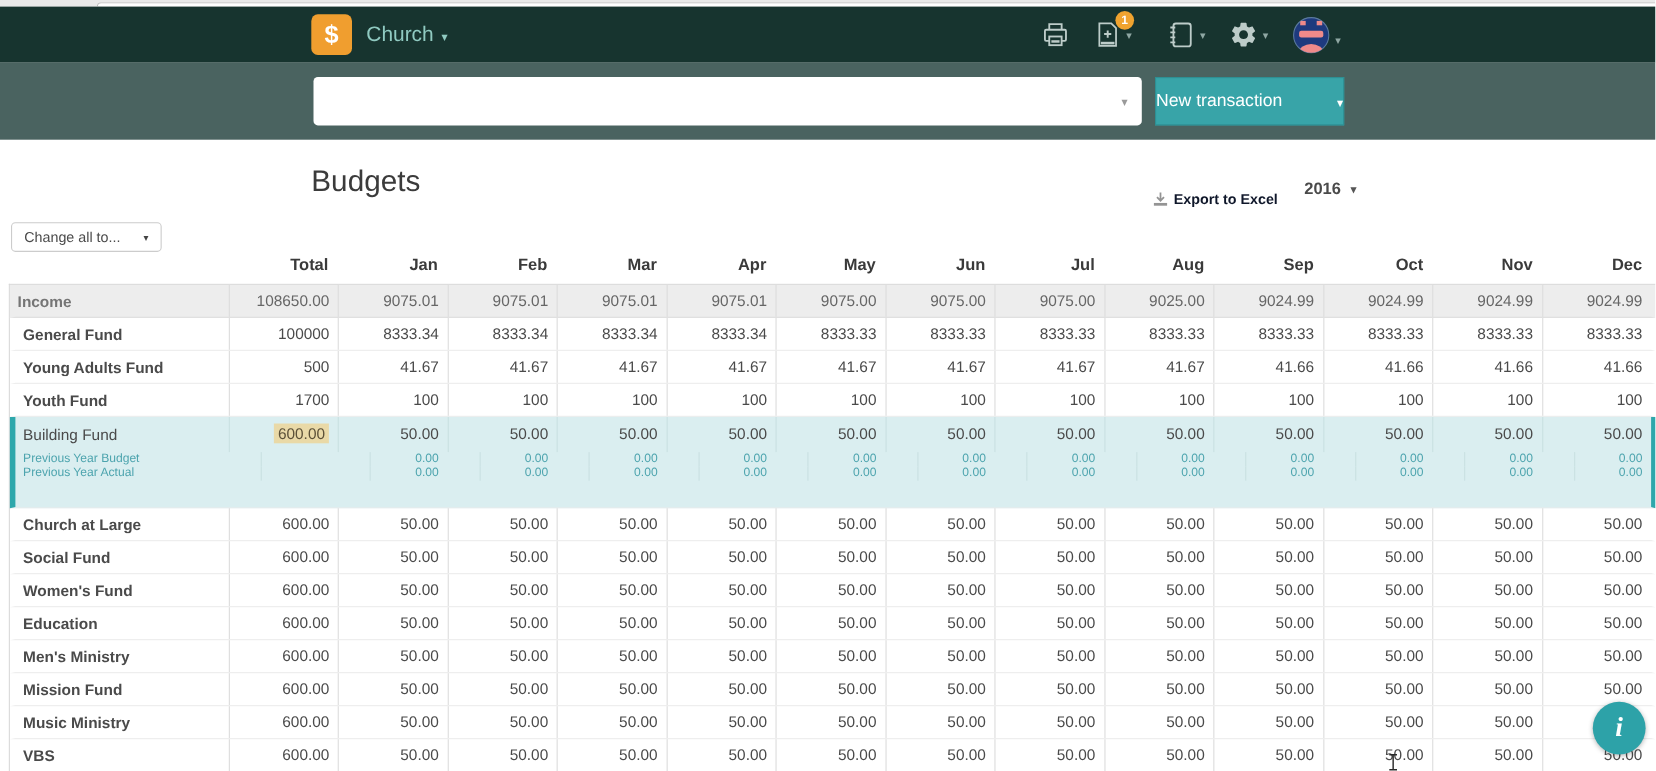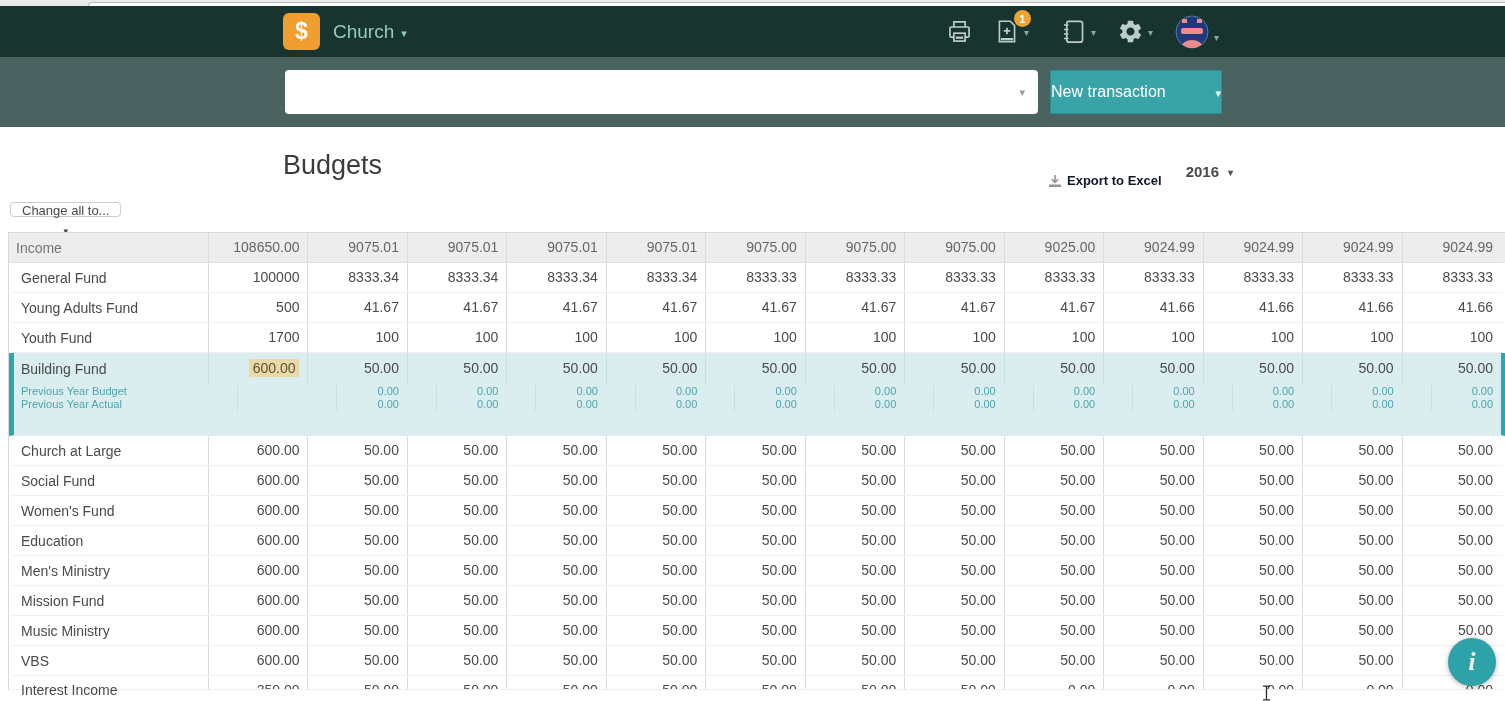--- a/index.html
+++ b/index.html
@@ -41,36 +41,36 @@
 
   
   .page-title { position:absolute; left:283px; top:150px; font-size:27px; font-weight:500; color:#3b3b3b; }
   .export-group { position:absolute; top:154px; left:1048px; display:flex; align-items:center; }
   .export-link { display:flex; align-items:center; gap:5px; color:#0f172a; font-size:13px;
     font-weight:bold; cursor:pointer;margin-top:19px; }
   .year-dd { display:flex; align-items:center; margin-left:24px; color:#4a4a4a; font-size:15px;
     font-weight:bold; cursor:pointer; }
   .year-dd .caret { font-size:10px; margin-left:9px; margin-top:2px; color:#555; }
 
-  .change-all { position:absolute; left:10px; top:202px; height:15px; padding:0 11px; background:#fff;
+  .change-all { position:absolute; left:10px; top:202px; height:27px; padding:0 11px; background:#fff;
     border:1px solid #ccc; border-radius:4px; font-size:13px; color:#4a4a4a;
-    display:flex; align-items:center; gap:7px; cursor:pointer;flex-direction:column; }
+    display:flex; align-items:center; gap:21px; cursor:pointer; }
   .change-all .caret { font-size:9px; margin-top:1px; color:#444; }
 
   
   .budget-table { position:absolute; left:8px; top:232px; width:1497px; }
   .thead { display:flex; height:26px; align-items:flex-start; padding-left:5px; padding-right:4px; }
   .thead .label-spacer { width:194px; }
   .thead .hcell { flex:1; text-align:right; padding-right:8px; font-size:15px; font-weight:bold; color:#3a3a3a; }
   .tbody { border-top:1px solid #d9d9d9; border-left:1px solid #d9d9d9; }
 
   .trow { display:flex; align-items:center; height:30px; border-bottom:1px solid #eeeeee;
     border-left:5px solid transparent; border-right:4px solid transparent;
     font-size:14px; color:#4a4a4a; }
-  .trow .lcell { width:194px; padding-left:7px; overflow:hidden; white-space:nowrap; }
+  .trow .lcell { width:194px; padding-left:7px; overflow:hidden; white-space:nowrap;font-weight:bold; }
   .trow .vcell { flex:1; text-align:right; padding-right:8px; border-left:1px solid #dcdcdc;
     height:100%; line-height:29px; overflow:hidden; white-space:nowrap; }
   .trow.section { background:#ededed; border-bottom:1px solid #e0e0e0; color:#757575; }
   .trow.section .lcell { padding-left:2px; }
   .trow.section .vcell { color:#666; }
   .trow.clipped { height:14px; align-items:flex-start; }
   .trow.clipped .vcell, .trow.clipped .lcell { line-height:29px; }
 
   
   .block { border-left:5px solid #2da7ab; border-right:4px solid #2da7ab; background:#daeef0;
@@ -182,20 +182,36 @@
     <span class="caret">▾</span>
   </div>
 </div>
 
 <div class="change-all">
   <span>Change all to...</span>
   <span class="caret">▾</span>
 </div>
 
 <div class="budget-table">
+  <div class="thead">
+      <div class="label-spacer"></div>
+      <div class="hcell">Total</div>
+      <div class="hcell">Jan</div>
+      <div class="hcell">Feb</div>
+      <div class="hcell">Mar</div>
+      <div class="hcell">Apr</div>
+      <div class="hcell">May</div>
+      <div class="hcell">Jun</div>
+      <div class="hcell">Jul</div>
+      <div class="hcell">Aug</div>
+      <div class="hcell">Sep</div>
+      <div class="hcell">Oct</div>
+      <div class="hcell">Nov</div>
+      <div class="hcell">Dec</div>
+    </div>
   <div class="tbody">
       <div class="trow section">
         <div class="lcell">Income</div>
         <div class="vcell">108650.00</div>
         <div class="vcell">9075.01</div>
         <div class="vcell">9075.01</div>
         <div class="vcell">9075.01</div>
         <div class="vcell">9075.01</div>
         <div class="vcell">9075.00</div>
         <div class="vcell">9075.00</div>

